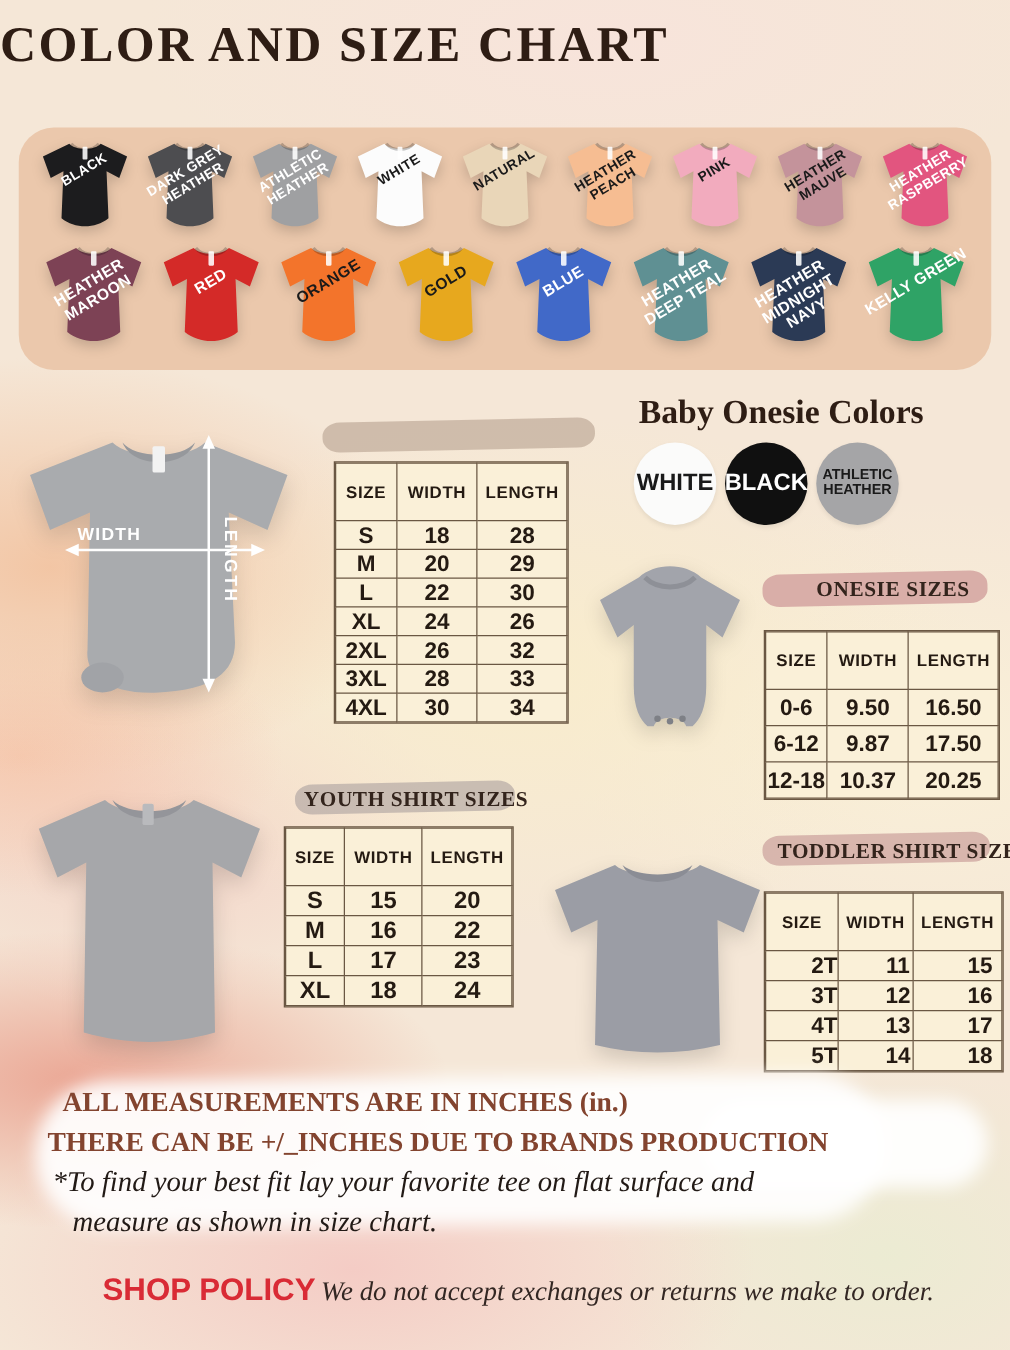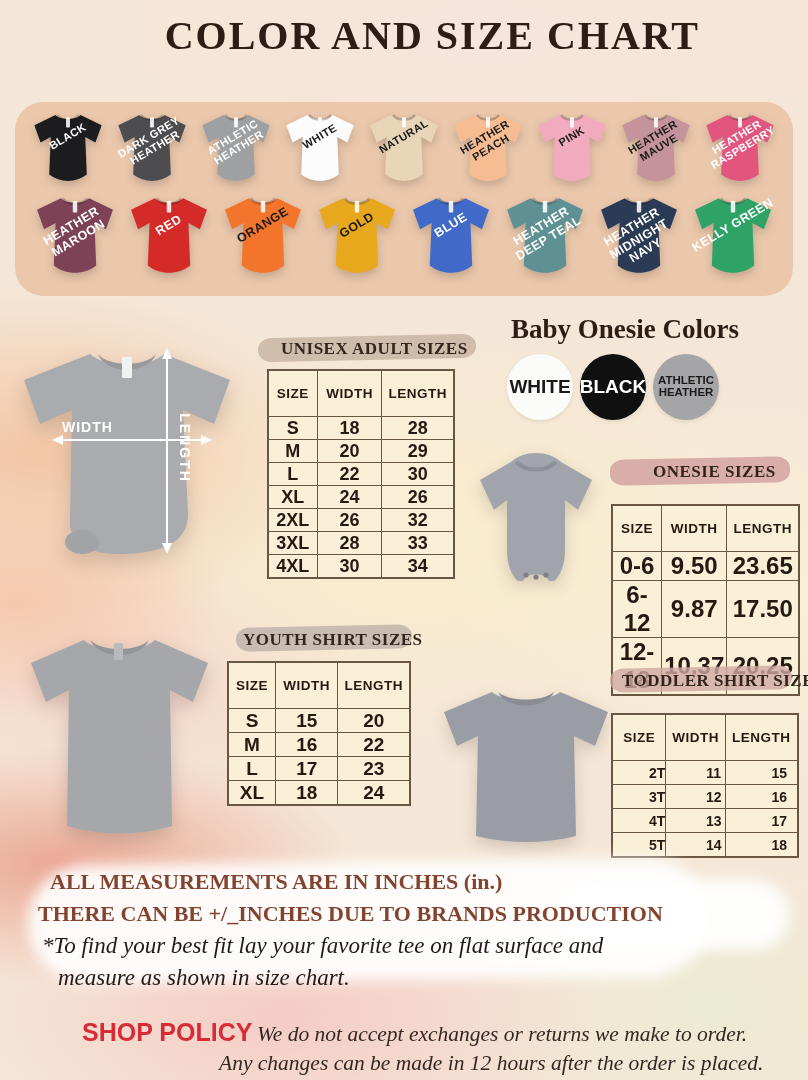--- a/index.html
+++ b/index.html
@@ -14,21 +14,21 @@
       radial-gradient(ellipse 360px 200px at 15% 62%, rgba(243,207,196,.8), transparent 70%),
       radial-gradient(ellipse 420px 170px at 8% 80%, rgba(226,115,95,.55), transparent 70%),
       radial-gradient(ellipse 460px 220px at 35% 94%, rgba(244,201,195,.9), transparent 70%),
       radial-gradient(ellipse 340px 220px at 88% 93%, rgba(234,236,210,.85), transparent 70%),
       radial-gradient(ellipse 500px 200px at 60% 3%, rgba(248,227,220,.8), transparent 75%),
       #f5e7d7;
   }
   .abs { position:absolute; }
 
   
-  .main-title { top:12px; left:0; width:700px; text-align:right;
+  .main-title { top:12px; left:0; width:700px; text-align:left;
     font-family:"Liberation Serif", serif; font-size:40px; letter-spacing:2px;
     color:var(--title-text); font-weight:600; }
   .sub-title { top:58px; left:0; width:808px; text-align:center;
     font-family:"Liberation Serif", serif; font-size:25px; letter-spacing:.5px;
     color:var(--title-text); font-weight:600; }
 
   
   .color-panel { left:15px; top:102px; width:778px; height:194px;
     border-radius:28px; background:var(--panel-bg); }
   .shirt-row { position:absolute; display:flex; justify-content:center; left:20px; width:768px; }
@@ -52,25 +52,25 @@
   table.size-table { position:absolute; border-collapse:collapse;
     background:var(--table-bg); box-shadow:0 0 0 1px var(--table-border); }
   table.size-table th, table.size-table td {
     border:1.5px solid var(--table-border); text-align:center; color:#241a12; }
   table.size-table th { font-size:13.5px; font-weight:700; letter-spacing:.5px; padding:15px 6px; }
   table.size-table td { font-weight:700; }
   .t-a { left:268px; top:370px; width:186px; }
   .t-a td { height:23px; font-size:18px; }
   .t-o { left:612px; top:505px; width:187px; }
   .t-o th { padding:5px 4px; }
-  .t-o td { height:29px; font-size:24px; }
+  .t-o td { height:29px; font-size:18px; }
   .t-y { left:228px; top:662px; width:182px; }
   .t-y td { height:24px; font-size:19px; }
   .t-t { left:612px; top:714px; width:178px; }
-  .t-t td { height:24px; font-size:14px;padding-left:36px; }
+  .t-t td { height:24px; font-size:18px;padding-left:36px; }
   table.size-table th:nth-child(1), table.size-table td:nth-child(1) { width:27%; }
   table.size-table th:nth-child(2), table.size-table td:nth-child(2) { width:36%; }
   table.size-table th:nth-child(3), table.size-table td:nth-child(3) { width:37%; }
 
   
   .onesie-colors-title { left:495px; top:314px; width:260px; text-align:center;
     font-family:"Liberation Serif", serif; font-size:27px; color:var(--title-text); font-weight:600; }
   .circle-row { left:507px; top:354px; display:flex; gap:7px; }
   .onesie-circle { width:66px; height:66px; border-radius:50%;
     display:flex; align-items:center; justify-content:center; text-align:center;
@@ -205,21 +205,20 @@
       <g>
         <line x1="165" y1="30" x2="165" y2="228" stroke="#ffffff" stroke-width="2"></line>
         <polygon points="165,26 160,37 170,37" fill="#ffffff"></polygon>
         <polygon points="165,232 160,221 170,221" fill="#ffffff"></polygon>
       </g>
       <text transform="translate(178,126) rotate(90)" text-anchor="middle" fill="#ffffff" font-size="14" font-weight="bold" letter-spacing="2">LENGTH</text>
     </svg>
   </div>
 
   <div class="abs brush" style="left:258px; top:336px; width:218px; background:#c5b1a0; opacity:.8;"></div>
-  <div class="abs sec-head" style="left:281px; top:339px;">UNISEX ADULT SIZES</div>
   <table class="size-table t-a">
       <thead>
         <tr>
           <th>SIZE</th>
           <th>WIDTH</th>
           <th>LENGTH</th>
         </tr>
       </thead>
       <tbody>
         <tr>
@@ -286,21 +285,21 @@
         <tr>
           <th>SIZE</th>
           <th>WIDTH</th>
           <th>LENGTH</th>
         </tr>
       </thead>
       <tbody>
         <tr>
           <td>0-6</td>
           <td>9.50</td>
-          <td>23.65</td>
+          <td>16.50</td>
         </tr>
         <tr>
           <td>6-12</td>
           <td>9.87</td>
           <td>17.50</td>
         </tr>
         <tr>
           <td>12-18</td>
           <td>10.37</td>
           <td>20.25</td>
@@ -398,16 +397,15 @@
   <div class="abs white-brush" style="left:28px; top:862px; width:680px; height:118px; border-radius:60px; transform:rotate(-0.6deg);"></div>
   <div class="abs white-brush" style="left:560px; top:880px; width:230px; height:70px; border-radius:40px;"></div>
   <div class="abs note-caps" style="left:50px; top:869px; font-size:22px;">ALL MEASUREMENTS ARE IN INCHES (in.)</div>
   <div class="abs note-caps" style="left:38px; top:901px; font-size:22px;">THERE CAN BE +/_INCHES DUE TO BRANDS PRODUCTION</div>
   <div class="abs note-script" style="left:42px; top:933px; font-size:23px;">*To find your best fit lay your favorite tee on flat surface and</div>
   <div class="abs note-script" style="left:58px; top:965px; font-size:23px;">measure as shown in size chart.</div>
 
   <div class="abs" style="left:82px; top:1018px; width:700px;">
     <span class="policy-label">SHOP POLICY</span>
     <span class="policy-text">We do not accept exchanges or returns we make to order.</span>
-    <div class="policy-text" style="display:block; margin:4px 0 0 137px;">Any changes can be made in 12 hours after the order is placed.</div>
   </div>
 
 </div>
 
 </body></html>

